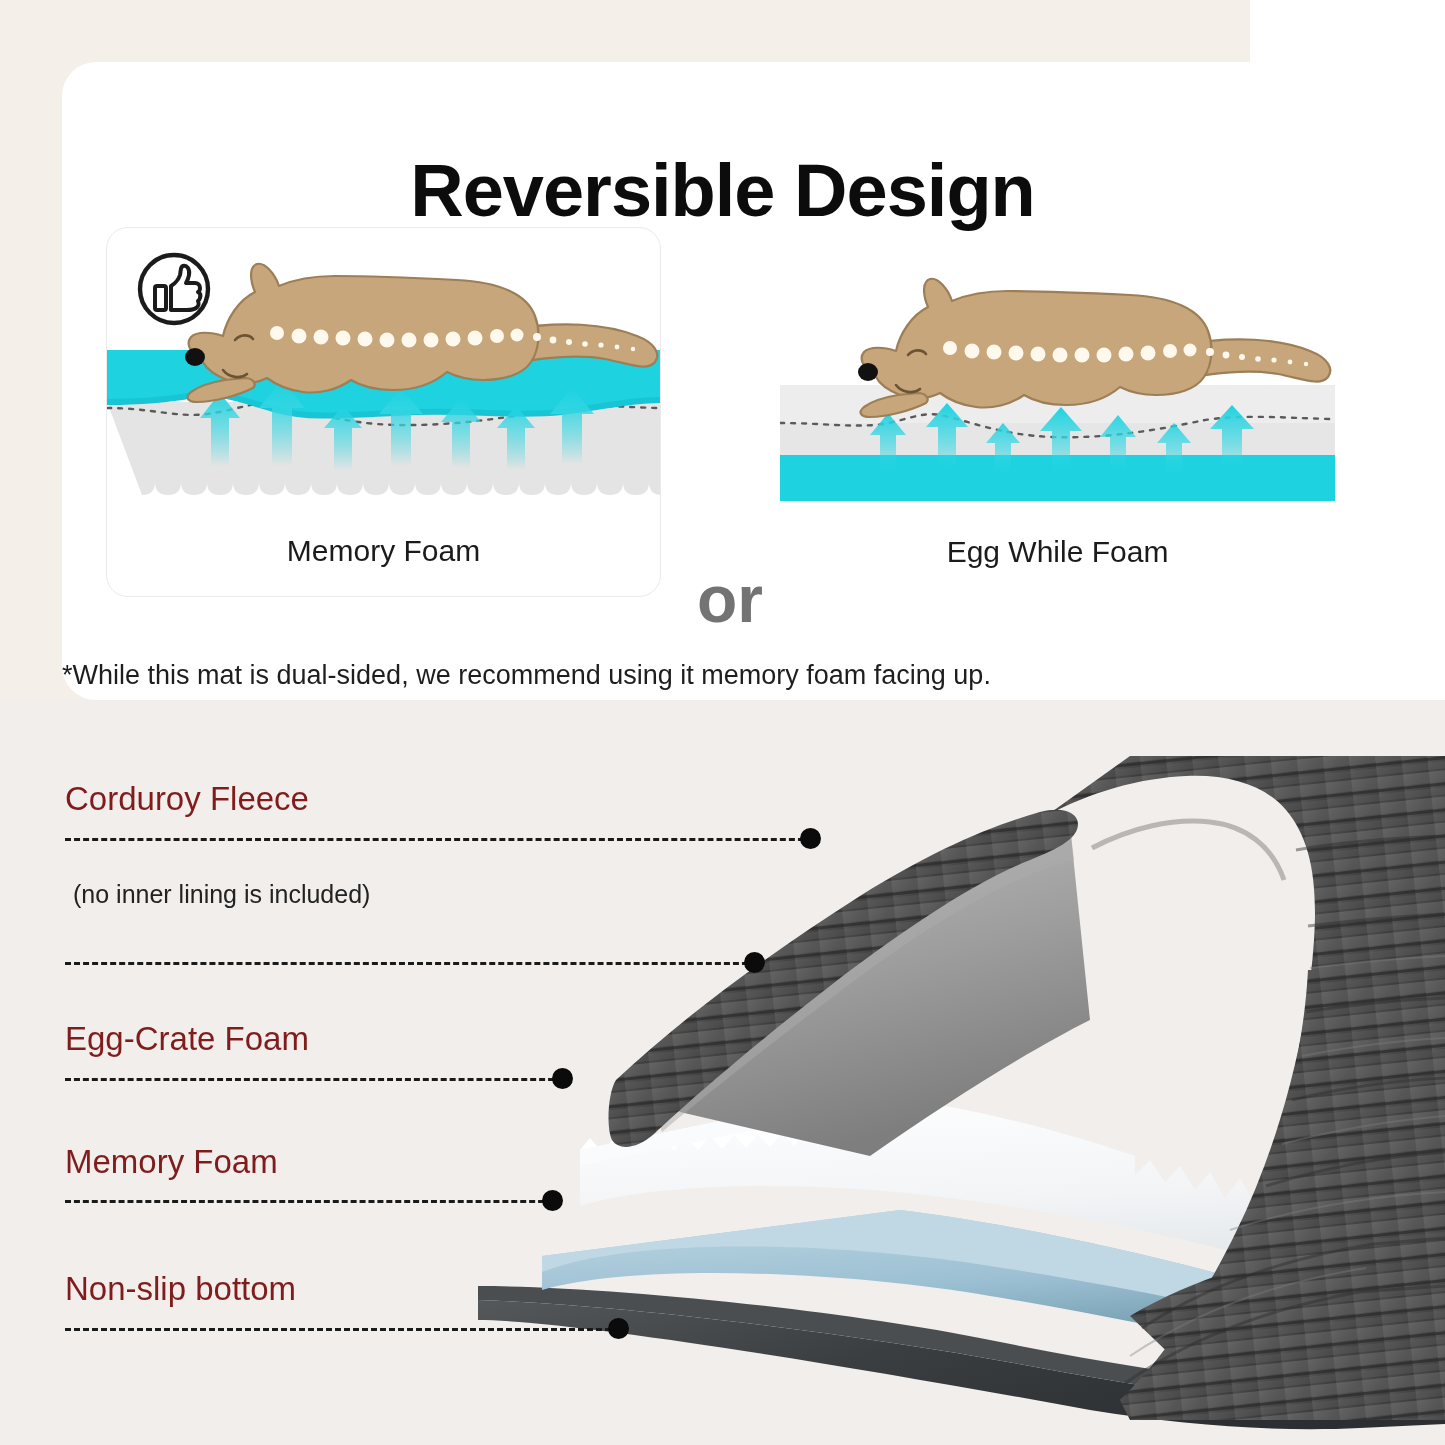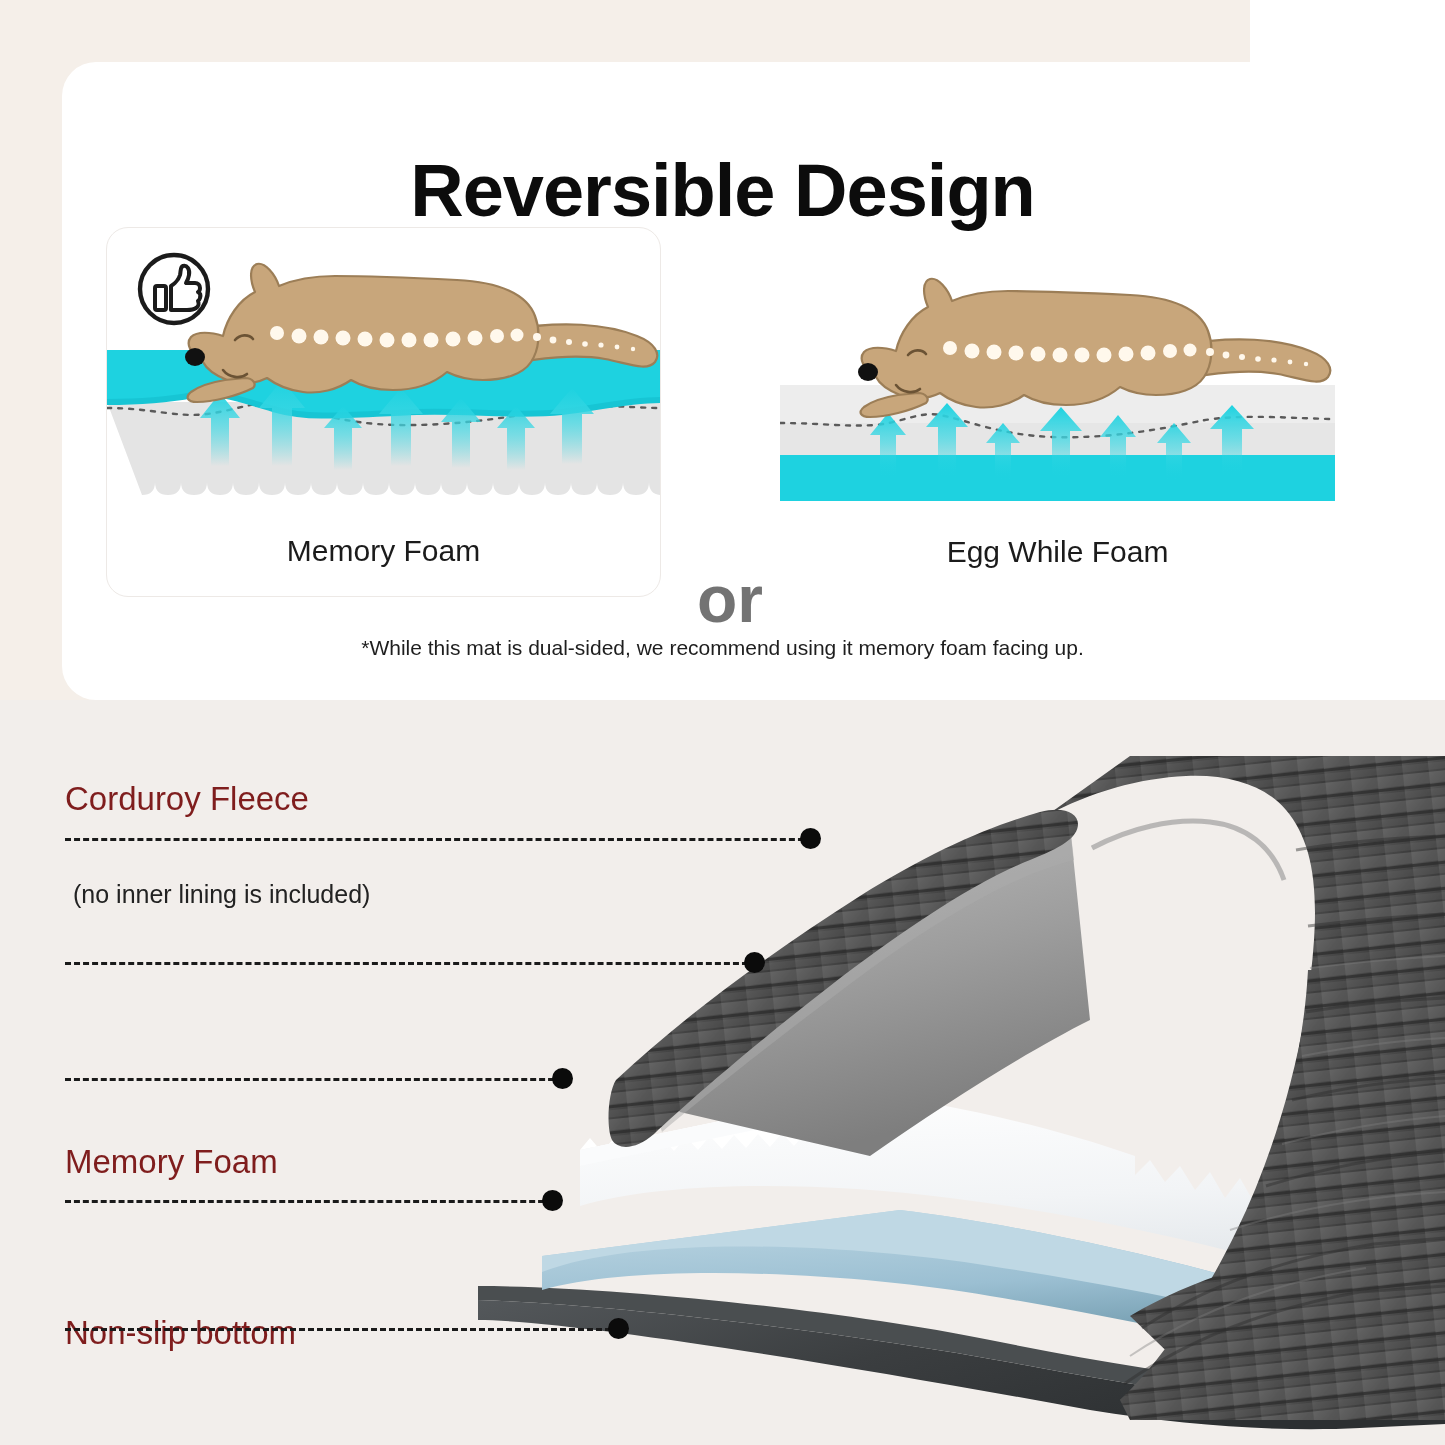--- a/index.html
+++ b/index.html
@@ -85,24 +85,23 @@
     width: 96px;
     text-align: center;
     font-size: 66px;
     font-weight: bold;
     color: #737373;
   }
 
   
   #footnote {
     position: absolute;
-    left: 0; top: 574px;
+    left: 0; top: 598px;
     width: 100%;
-    text-align: center;
-    font-size: 21px;
+    font-size: 27px;
     color: #1E1E1E;
   }
 
   
   .label-block { position: absolute; left: 65px; }
   .label-title {
     font-size: 33px;
     color: #7f1d1d;
     white-space: nowrap;
     font-weight: 400;
@@ -467,28 +466,31 @@
   </div>
   <div class="leader" style="top:838px; width:748px;"></div>
   <div class="leader-dot" style="left:800px; top:828px;"></div>
 
   <div class="label-block" style="top:876px;">
     <div class="label-sub">(no inner lining is included)</div>
   </div>
   <div class="leader" style="top:962px; width:692px;"></div>
   <div class="leader-dot" style="left:744px; top:952px;"></div>
 
+  <div class="label-block" style="top:1020px;">
+    <div class="label-title">Egg-Crate Foam</div>
+  </div>
   <div class="leader" style="top:1078px; width:498px;"></div>
   <div class="leader-dot" style="left:552px; top:1068px;"></div>
 
   <div class="label-block" style="top:1143px;">
     <div class="label-title">Memory Foam</div>
   </div>
   <div class="leader" style="top:1200px; width:488px;"></div>
   <div class="leader-dot" style="left:542px; top:1190px;"></div>
 
-  <div class="label-block" style="top:1314px;">
+  <div class="label-block" style="top:1270px;">
     <div class="label-title">Non-slip bottom</div>
   </div>
   <div class="leader" style="top:1328px; width:555px;"></div>
   <div class="leader-dot" style="left:608px; top:1318px;"></div>
 
 </div>
 
 </body></html>

